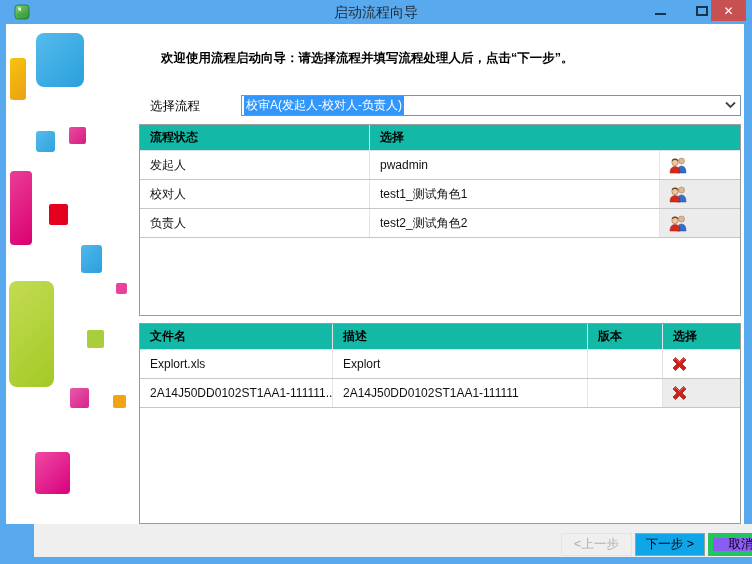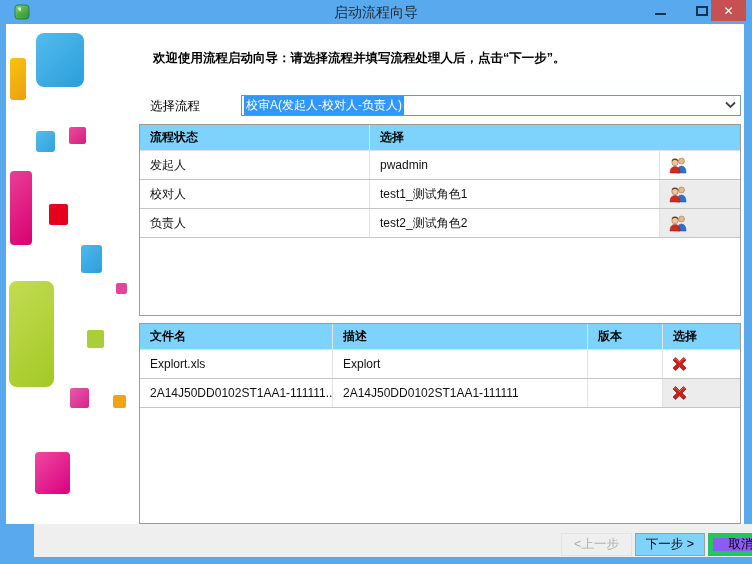--- a/index.html
+++ b/index.html
@@ -22,34 +22,34 @@
 
   
   .content { position:absolute; left:6px; top:24px; width:738px; height:500px; background:#ffffff; }
 
   
   .sidebar { position:absolute; left:0; top:0; width:132px; height:500px; background:#fff; overflow:hidden; }
   .shape { position:absolute; }
 
   .main { position:absolute; left:0; top:0; width:738px; height:500px; }
 
-  .welcome { position:absolute; left:147px; top:26px; width:580px; font-weight:bold; font-size:12.5px; color:#000; }
+  .welcome { position:absolute; left:155px; top:26px; width:580px; font-weight:bold; font-size:12.5px; color:#000; }
 
   .proc-label { position:absolute; left:144px; top:74px; font-size:12.5px; color:#000; }
   .combo { position:absolute; left:235px; top:71px; width:500px; height:21px; background:#fff;
            border:1px solid #7a94ad; display:flex; align-items:center; }
   .combo-text { margin-left:2px; background:#3297fd; color:#fff; padding:1px 2px; font-size:12px; white-space:nowrap; }
   .combo-arrow { position:absolute; right:4px; top:5px; }
 
   
   .tbl { position:absolute; left:133px; width:602px; background:#fff; border:1px solid #9b9b9b; }
   .tbl-roles { top:100px; height:192px; }
   .tbl-files { top:299px; height:201px; }
   .trow { display:flex; width:100%; }
-  .thead { height:26px; background:#7dd3fc; border-bottom:1px solid #d9e2ea; }
+  .thead { height:26px; background:#14b8a6; border-bottom:1px solid #d9e2ea; }
   .tbody-row { height:29px; border-bottom:1px solid #c6c6c6; background:#fff; }
   .cell { height:100%; padding-left:10px; display:flex; align-items:center;
           border-right:1px solid #e4e4e4; overflow:hidden; white-space:nowrap; }
   .cell:last-child { border-right:none;text-align:center; }
   .th { font-weight:bold; color:#000; }
   .gray { background:#ececec; }
   .icon-cell { padding-left:8px; }
 
   .tbl-roles .c1 { width:230px; }
   .tbl-roles .c2 { width:290px; }
@@ -57,21 +57,21 @@
   .tbl-files .c1 { width:193px; }
   .tbl-files .c2 { width:255px;text-align:right; }
   .tbl-files .c3 { width:75px; }
   .tbl-files .c4 { flex:1; }
 
   
   .bottombar { position:absolute; left:18px; top:524px; width:730px; height:33px; background:#efefef;margin-left:16px; }
   .fbtn { position:absolute; top:9px; height:23px; text-align:center; font-size:12.5px;
           display:flex; align-items:center; justify-content:center; cursor:default; }
   .fbtn-back { left:527px; width:71px; color:#aeaeae; background:#efefef; border:1px solid #e3e3e3; }
-  .fbtn-next { left:601px; width:70px; color:#000; background:#7dd3fc; border:1px solid #9e9e9e;text-align:right; }
+  .fbtn-next { left:601px; width:70px; color:#000; background:#0ea5e9; border:1px solid #9e9e9e;text-align:right; }
   .fbtn-cancel { left:674px; width:66px; color:#000; background:#8b5cf6; border:5px solid #22c55e; }
 </style>
 </head>
 <body>
 
 <div class="window">
 
   <div class="titlebar">
     <svg class="app-icon" viewBox="0 0 16 16">
       <defs>

